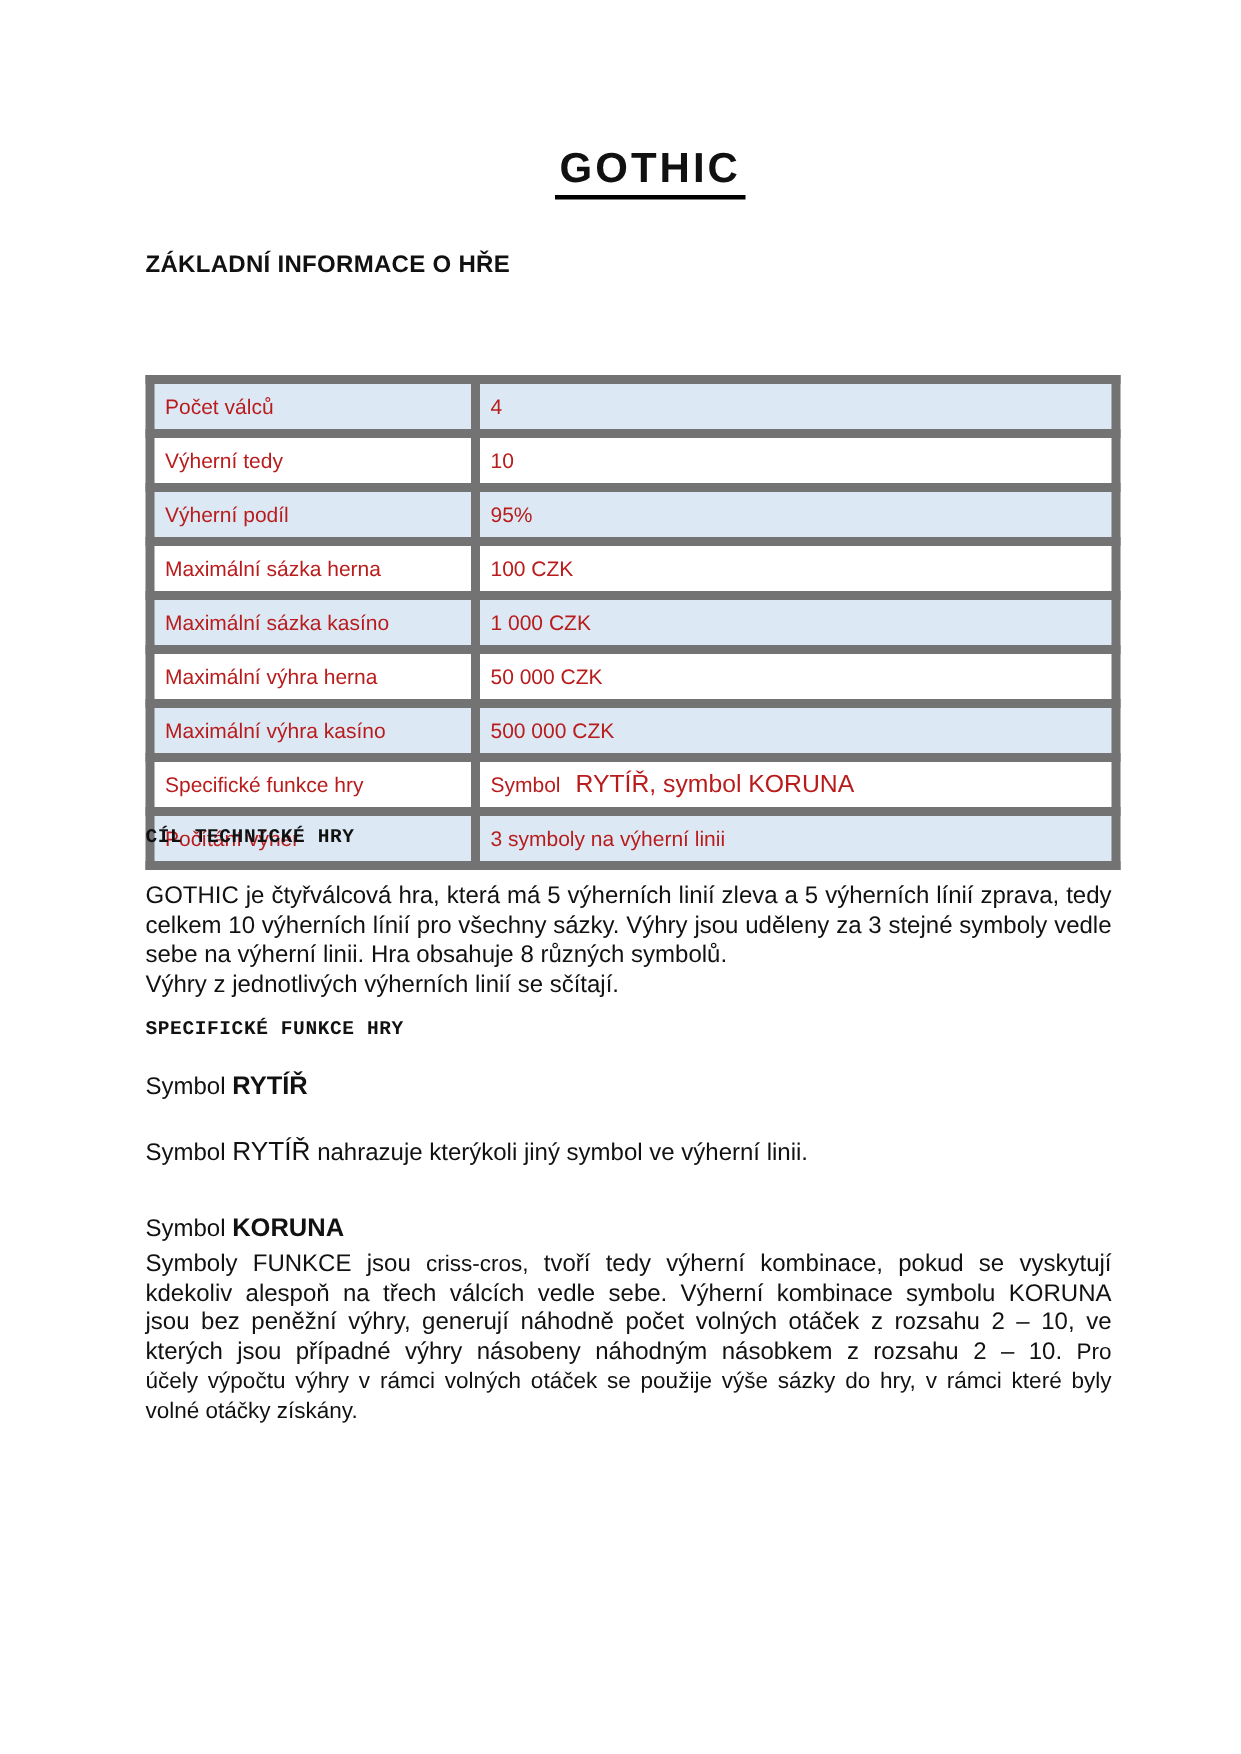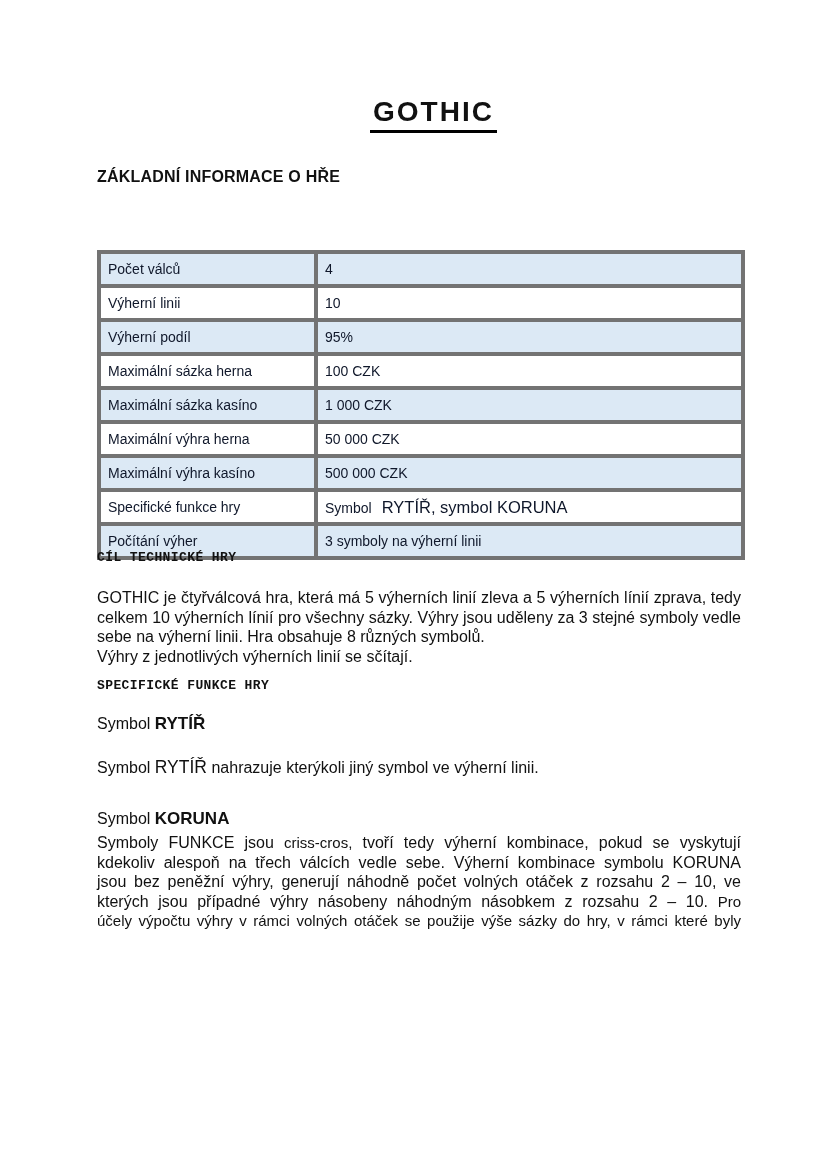--- a/index.html
+++ b/index.html
@@ -41,26 +41,26 @@
 
   
   .info-table {
     position: absolute;
     left: 97px; top: 250px;
     width: 644px;
     border-collapse: collapse;
     table-layout: fixed;
   }
   .info-table td {
-    border: 4px solid #737373;
+    border: 6px solid #737373;
     height: 30px;
     padding: 0 0 0 7px;
     vertical-align: middle;
     font-size: 14px;
-    color: #0f172a;
+    color: #b91c1c;
   }
   .info-table col.c1 { width: 217px; }
   .info-table col.c2 { width: 427px; }
   .info-table tr.shade td { background: #dce9f5; }
   .val-big {
     font-size: 16.5px;
     margin-left: 10px;
   }
 
   
@@ -122,21 +122,21 @@
     <colgroup>
         <col class="c1">
         <col class="c2">
       </colgroup>
     <tbody>
       <tr class="shade">
         <td>Počet válců</td>
         <td>4</td>
       </tr>
       <tr>
-        <td>Výherní linii</td>
+        <td>Výherní tedy</td>
         <td>10</td>
       </tr>
       <tr class="shade">
         <td>Výherní podíl</td>
         <td>95%</td>
       </tr>
       <tr>
         <td>Maximální sázka herna</td>
         <td>100 CZK</td>
       </tr>
@@ -187,15 +187,16 @@
   <div class="sym-line pos-koruna-head">
     <span>Symbol </span><span class="sym-name">KORUNA</span>
   </div>
 
   <div class="para pos-koruna-para">
     <div class="line just"><span>Symboly FUNKCE jsou </span><span class="small">criss-cros,</span><span> tvoří tedy výherní kombinace, pokud se vyskytují</span></div>
     <div class="line just">kdekoliv alespoň na třech válcích vedle sebe. Výherní kombinace symbolu KORUNA</div>
     <div class="line just">jsou bez peněžní výhry, generují náhodně počet volných otáček z rozsahu 2 – 10, ve</div>
     <div class="line just"><span>kterých jsou případné výhry násobeny náhodným násobkem z rozsahu 2 – 10. </span><span class="small">Pro</span></div>
     <div class="line just small">účely výpočtu výhry v rámci volných otáček se použije výše sázky do hry, v rámci které byly</div>
+    <div class="line small">volné otáčky získány.</div>
   </div>
 
 </div>
 
 </body></html>

